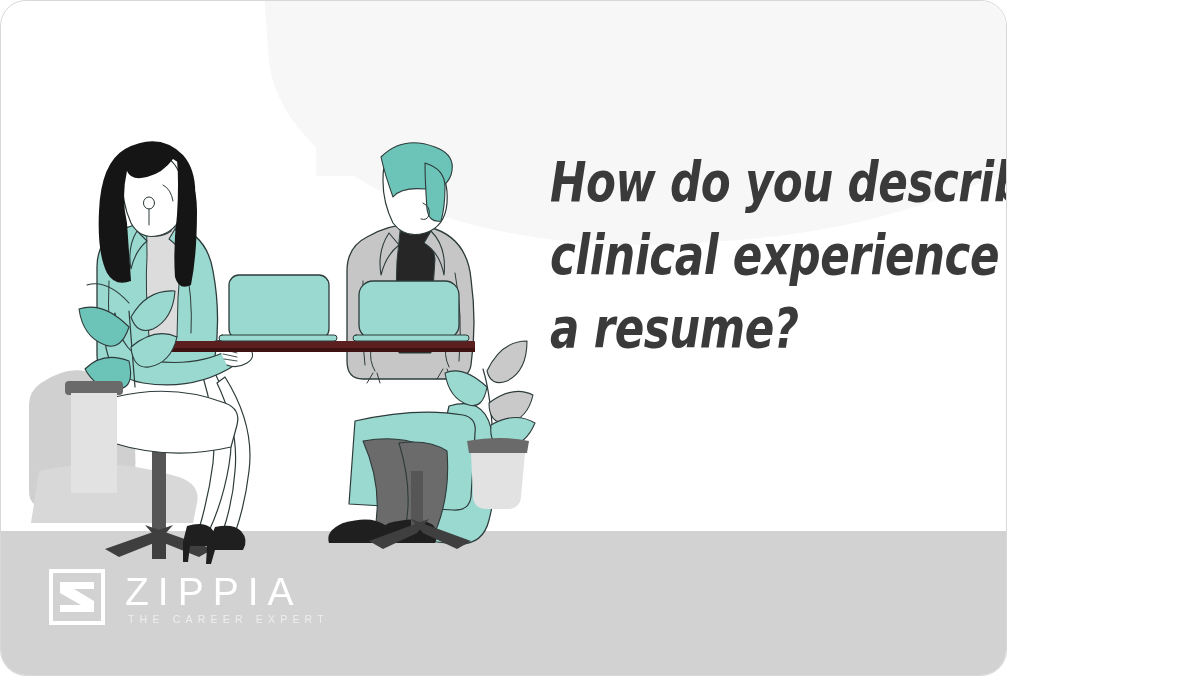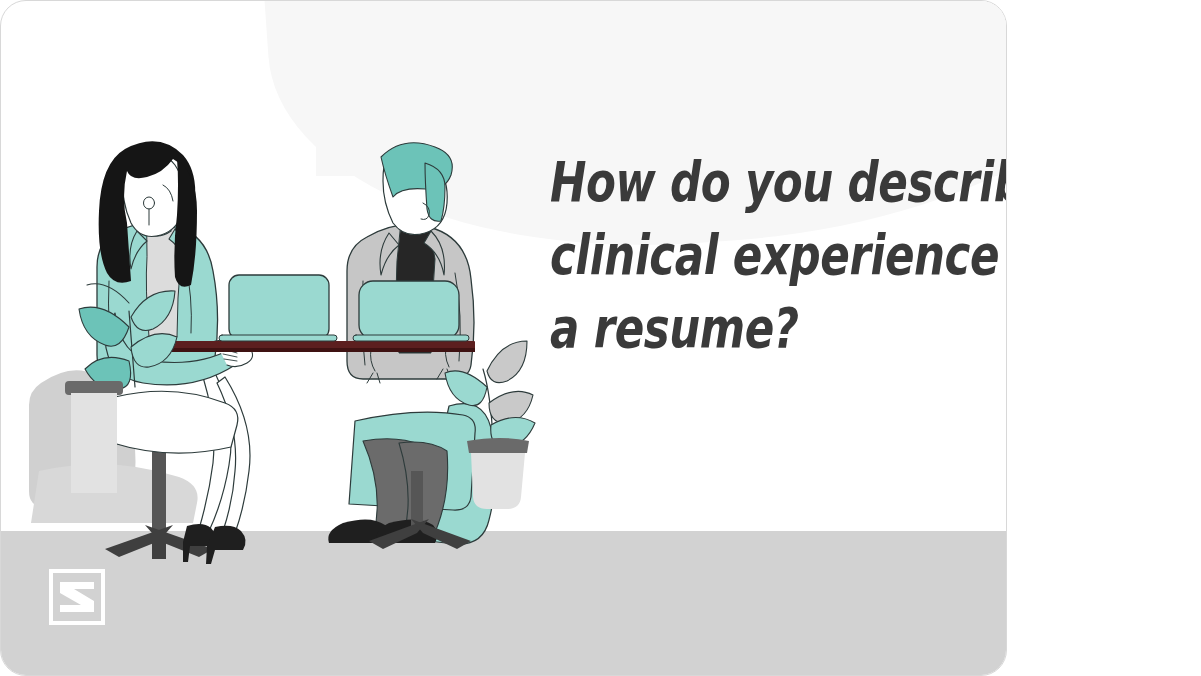--- a/index.html
+++ b/index.html
@@ -229,15 +229,19 @@
     </g>
   </svg>
 
   <div class="headline">How do you describe clinical experience on a resume?</div>
 
   <div class="logo">
     <svg class="logo-mark" viewBox="0 0 56 56">
       <path d="M2 2 h52 v52 h-52 z" fill="none" stroke="#ffffff" stroke-width="4"></path>
       <path d="M11 13 h34 v7 h-20 l20 12 v11 h-34 v-7 h21 l-21 -12 z" fill="#ffffff"></path>
     </svg>
+    <div class="logo-text">
+      <div class="logo-word">ZIPPIA</div>
+      <div class="logo-tag">THE CAREER EXPERT</div>
+    </div>
   </div>
 
 </div>
 
 </body></html>

